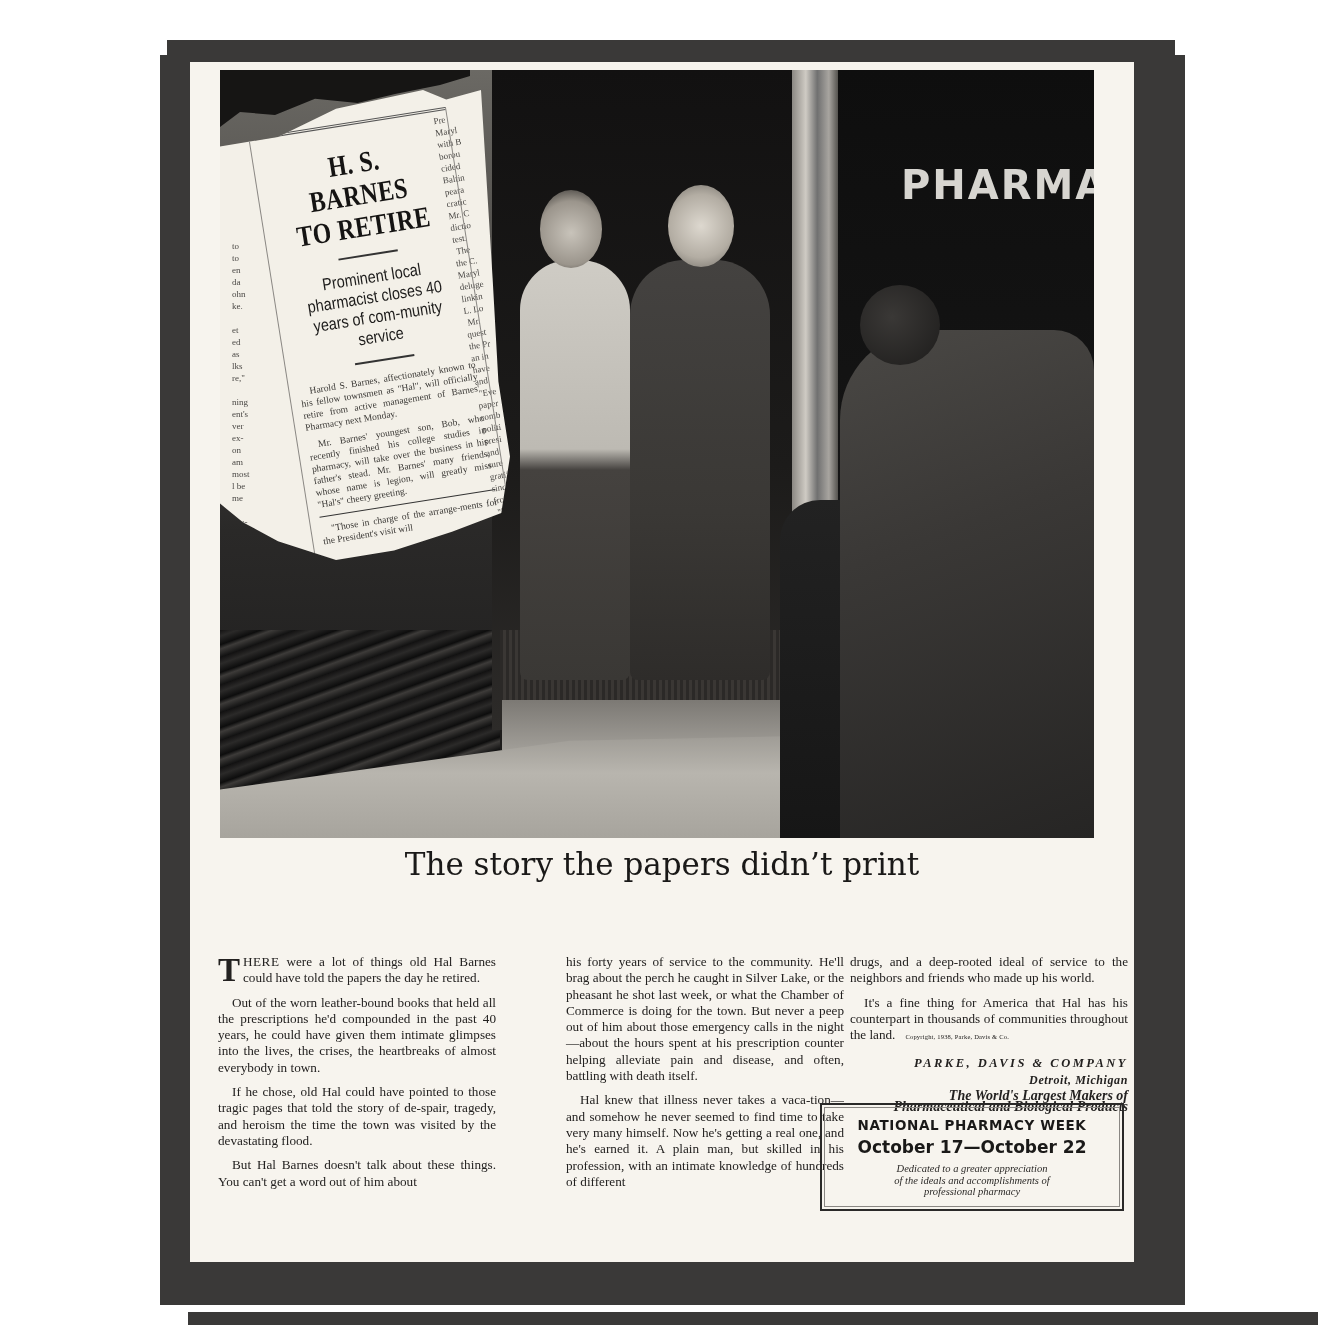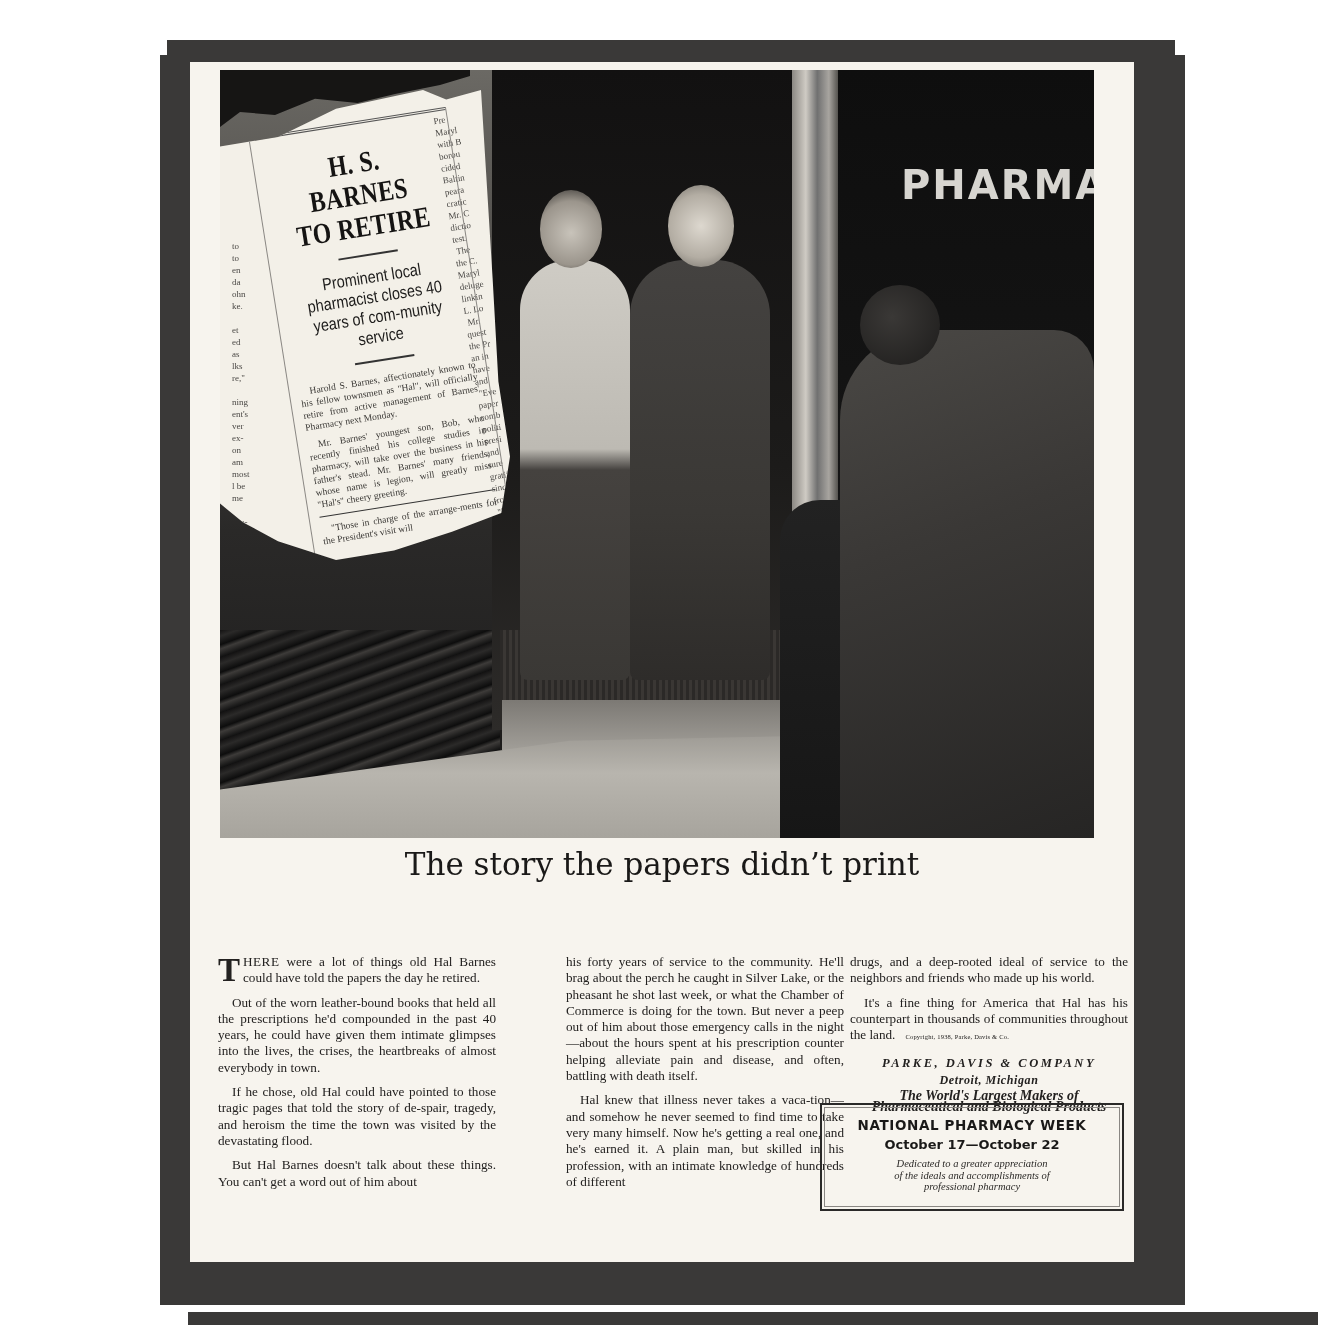--- a/index.html
+++ b/index.html
@@ -147,36 +147,36 @@
     .col p.first { text-indent: 0; }
     .dropcap {
       float: left; font-size: 33px; line-height: 28px; margin: 2px 3px 0 0; font-weight: bold;
     }
     .smallcaps { font-variant: small-caps; letter-spacing: 0.5px; }
     .col1 { left: 28px; }
     .col2 { left: 348px; margin-left: 28px; }
     .col3 { left: 660px; }
     .copyright { font-size: 6.5px; margin-left: 10px; letter-spacing: 0.2px; }
     .sig {
-      text-align: center; font-style: italic; font-weight: bold; margin-top: 10px;
+      text-align: right; font-style: italic; font-weight: bold; margin-top: 10px;
     }
     .sig .company { font-size: 12.5px; letter-spacing: 2.5px; }
     .sig .city { font-size: 12px; letter-spacing: 0.6px; }
     .sig .tag { font-size: 14px; line-height: 10.5px; margin-top: 3px; }
     .npw-box {
       position: absolute; left: 630px; top: 1041px; width: 304px; height: 108px;
       border: 2px solid #2a2928; outline: 1px solid #8a8783; outline-offset: -5px;
       box-sizing: border-box; text-align: center; padding-top: 12px;
     }
     .npw-title {
       font-family: "DejaVu Sans", "Liberation Sans", sans-serif; font-weight: bold; font-size: 13.5px;
       letter-spacing: 0.6px; color: #1a1918;
     }
     .npw-dates {
-      font-family: "DejaVu Sans", "Liberation Sans", sans-serif; font-weight: bold; font-size: 13px;
+      font-family: "DejaVu Sans", "Liberation Sans", sans-serif; font-weight: bold; font-size: 17px;
       margin-top: 4px; color: #1a1918;
     }
     .npw-desc {
       font-family: "Liberation Serif", serif; font-style: italic; font-size: 10.5px; line-height: 11.5px;
       margin-top: 6px; color: #2b2927;
     }
   </style>
 </head>
 <body>
 

